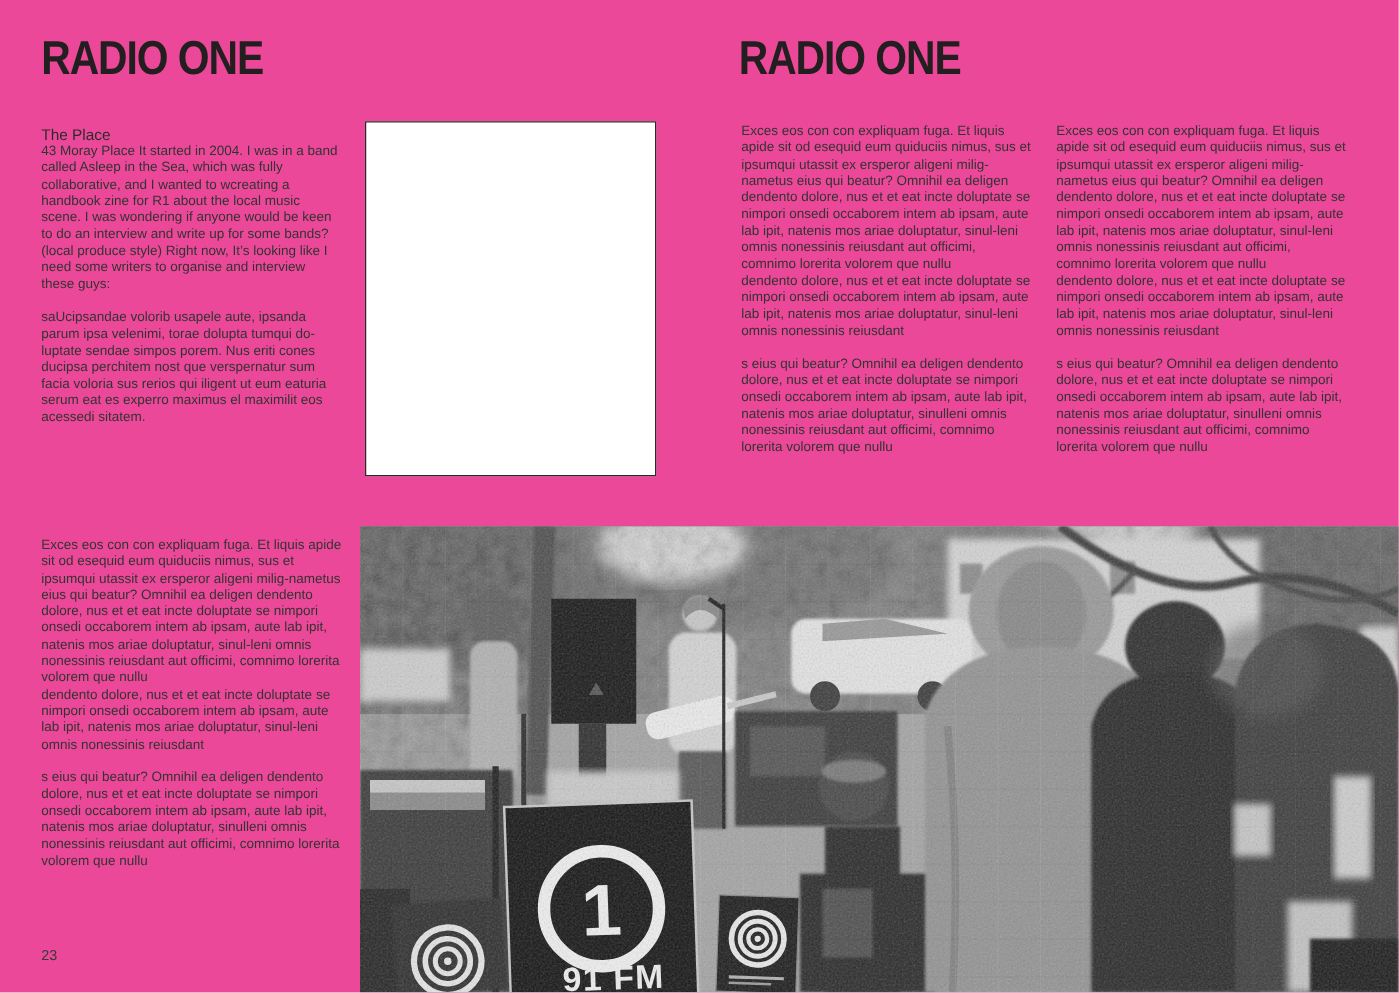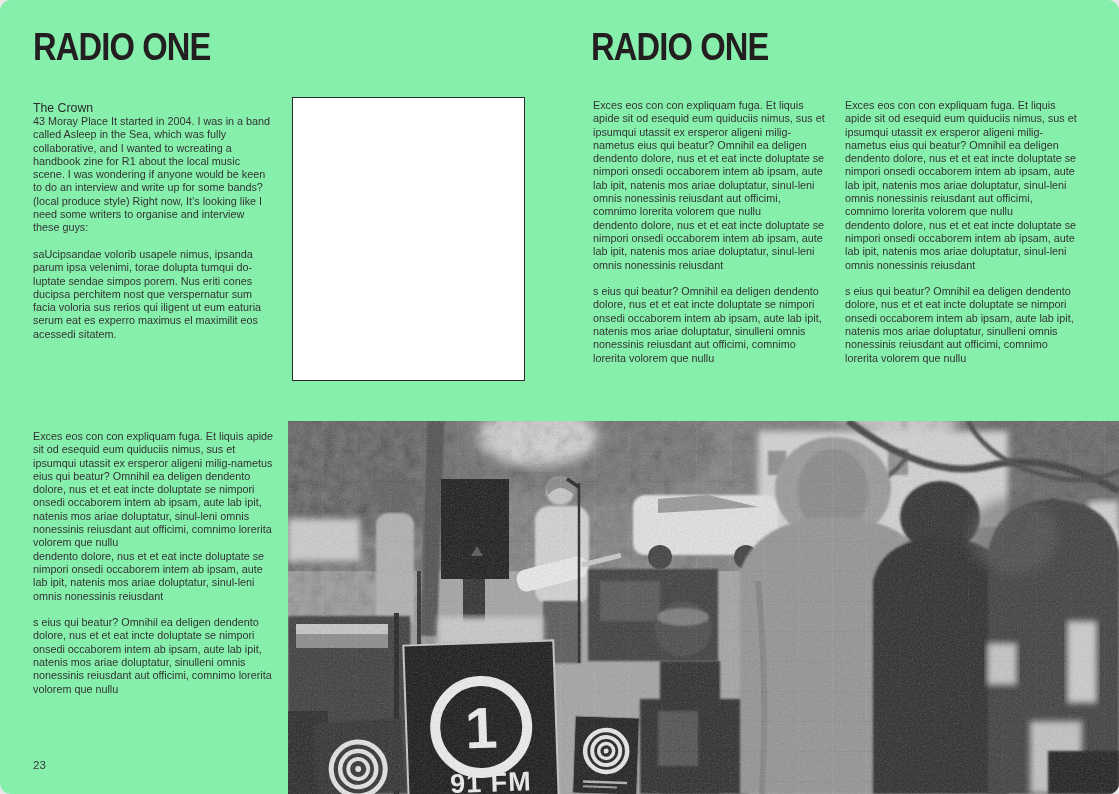--- a/index.html
+++ b/index.html
@@ -1,18 +1,18 @@
 <!DOCTYPE html>
 <html><head>
 <meta charset="utf-8">
 <style>
   html,body{margin:0;padding:0;background:#e9e9e9;}
   .spread{
-    position:relative;width:1119px;height:794px;background:#86efac;
-    overflow:hidden;font-family:"Liberation Sans",sans-serif;color:#2e2e2e;border-radius:11px;
+    position:relative;width:1119px;height:794px;background:#ec4899;
+    overflow:hidden;font-family:"Liberation Sans",sans-serif;color:#2e2e2e;
   }
   .headline{
     position:absolute;top:26px;font-size:38px;font-weight:bold;color:#231f20;
     letter-spacing:-1px;transform:scaleX(.86);transform-origin:left top;white-space:nowrap;
   }
   .hl-left{left:33px;}
   .hl-right{left:591px;}
   .textcol{position:absolute;font-size:10.8px;line-height:13.3px;color:#333333;text-align:left;}
   .crown{left:33px;top:101px;width:238px;}
   .crown-title{font-size:12.3px;line-height:14px;color:#2b2b2b;}
@@ -36,23 +36,23 @@
   .blend-overlay{mix-blend-mode:overlay;}
 </style>
 </head>
 <body>
 
 <div class="spread">
 
   <div class="headline hl-left">RADIO ONE</div>
 
   <div class="textcol crown">
-    <div class="crown-title">The Crown</div>
+    <div class="crown-title">The Place</div>
     <p class="para">43 Moray Place It started in 2004. I was in a band called Asleep in the Sea, which was fully collaborative, and I wanted to wcreating a handbook zine for R1 about the local music scene. I was wondering if anyone would be keen to do an interview and write up for some bands? (local produce style) Right now, It’s looking like I need some writers to organise and interview these guys:</p>
-    <p class="para para-gap">saUcipsandae volorib usapele nimus, ipsanda parum ipsa velenimi, torae dolupta tumqui do-luptate sendae simpos porem. Nus eriti cones ducipsa perchitem nost que verspernatur sum facia voloria sus rerios qui iligent ut eum eaturia serum eat es experro maximus el maximilit eos acessedi sitatem.</p>
+    <p class="para para-gap">saUcipsandae volorib usapele aute, ipsanda parum ipsa velenimi, torae dolupta tumqui do-luptate sendae simpos porem. Nus eriti cones ducipsa perchitem nost que verspernatur sum facia voloria sus rerios qui iligent ut eum eaturia serum eat es experro maximus el maximilit eos acessedi sitatem.</p>
   </div>
 
   <div class="image-frame"></div>
 
   <div class="textcol body-left">
     <p class="para">Exces eos con con expliquam fuga. Et liquis apide sit od esequid eum quiduciis nimus, sus et ipsumqui utassit ex ersperor aligeni milig-nametus eius qui beatur? Omnihil ea deligen dendento dolore, nus et et eat incte doluptate se nimpori onsedi occaborem intem ab ipsam, aute lab ipit, natenis mos ariae doluptatur, sinul-leni omnis nonessinis reiusdant aut officimi, comnimo lorerita volorem que nullu</p>
     <p class="para">dendento dolore, nus et et eat incte doluptate se nimpori onsedi occaborem intem ab ipsam, aute lab ipit, natenis mos ariae doluptatur, sinul-leni omnis nonessinis reiusdant</p>
     <p class="para para-gap">s eius qui beatur? Omnihil ea deligen dendento dolore, nus et et eat incte doluptate se nimpori onsedi occaborem intem ab ipsam, aute lab ipit, natenis mos ariae doluptatur, sinulleni omnis nonessinis reiusdant aut officimi, comnimo lorerita volorem que nullu</p>
   </div>
 

